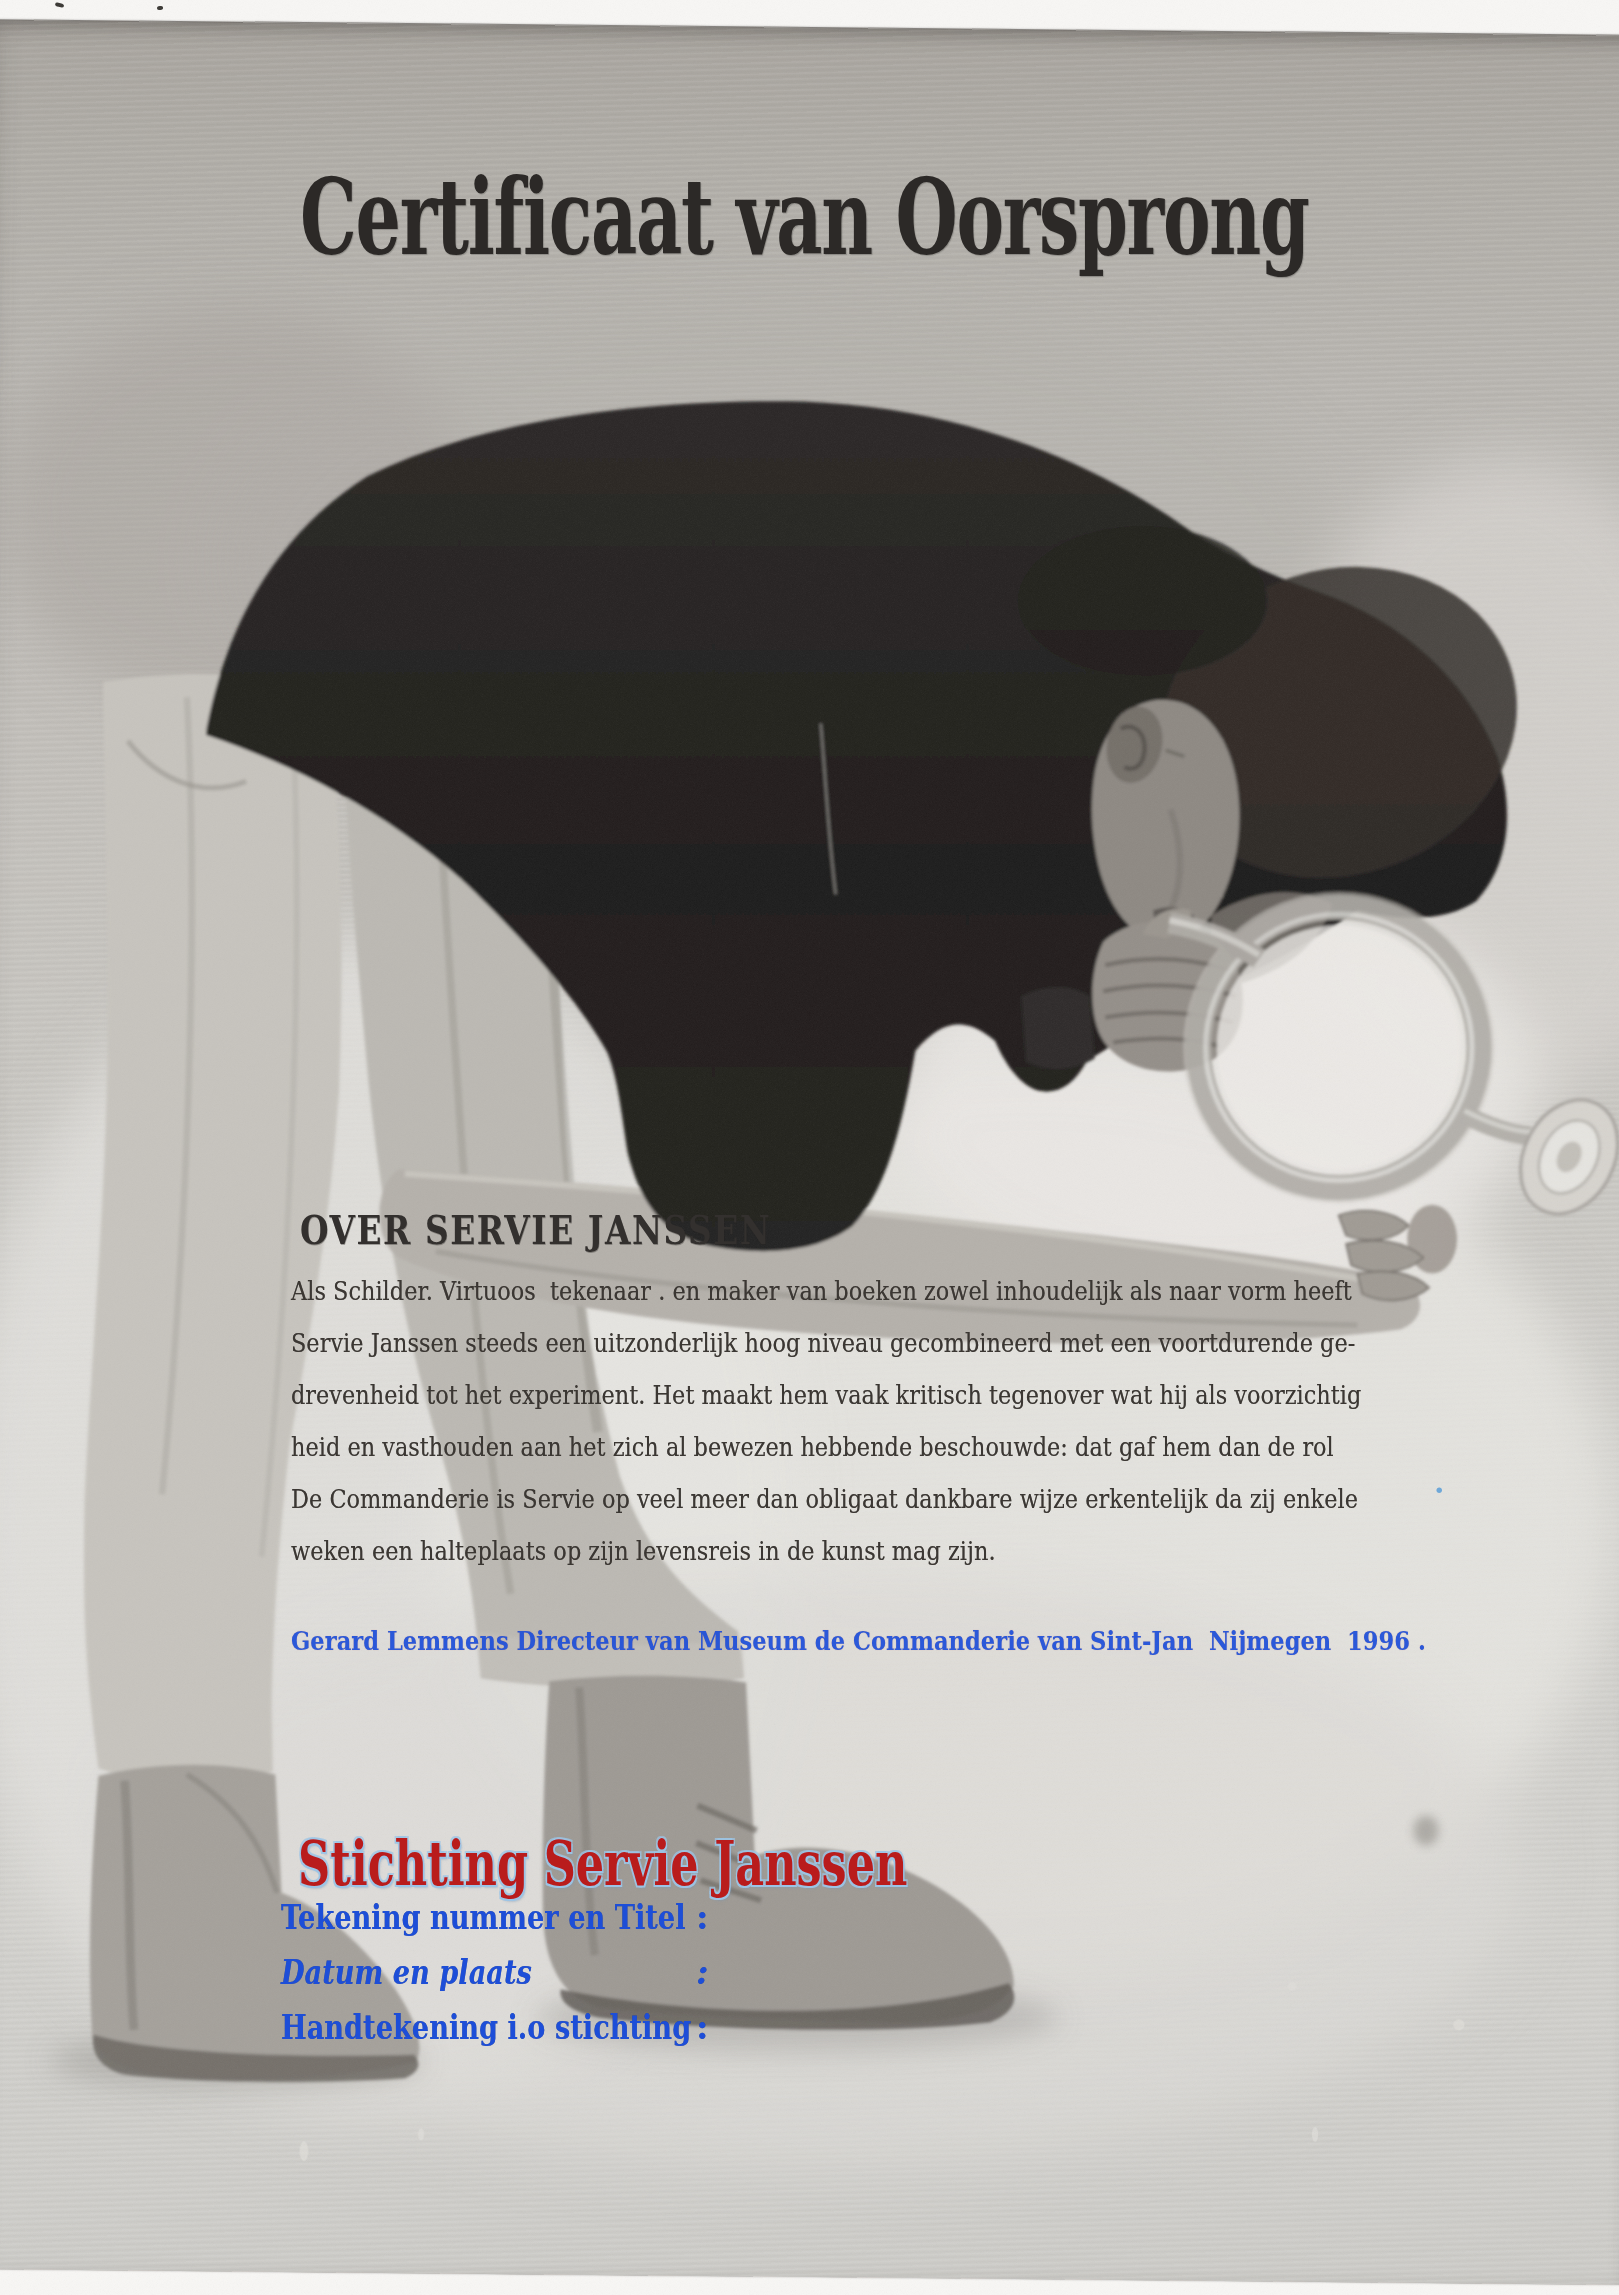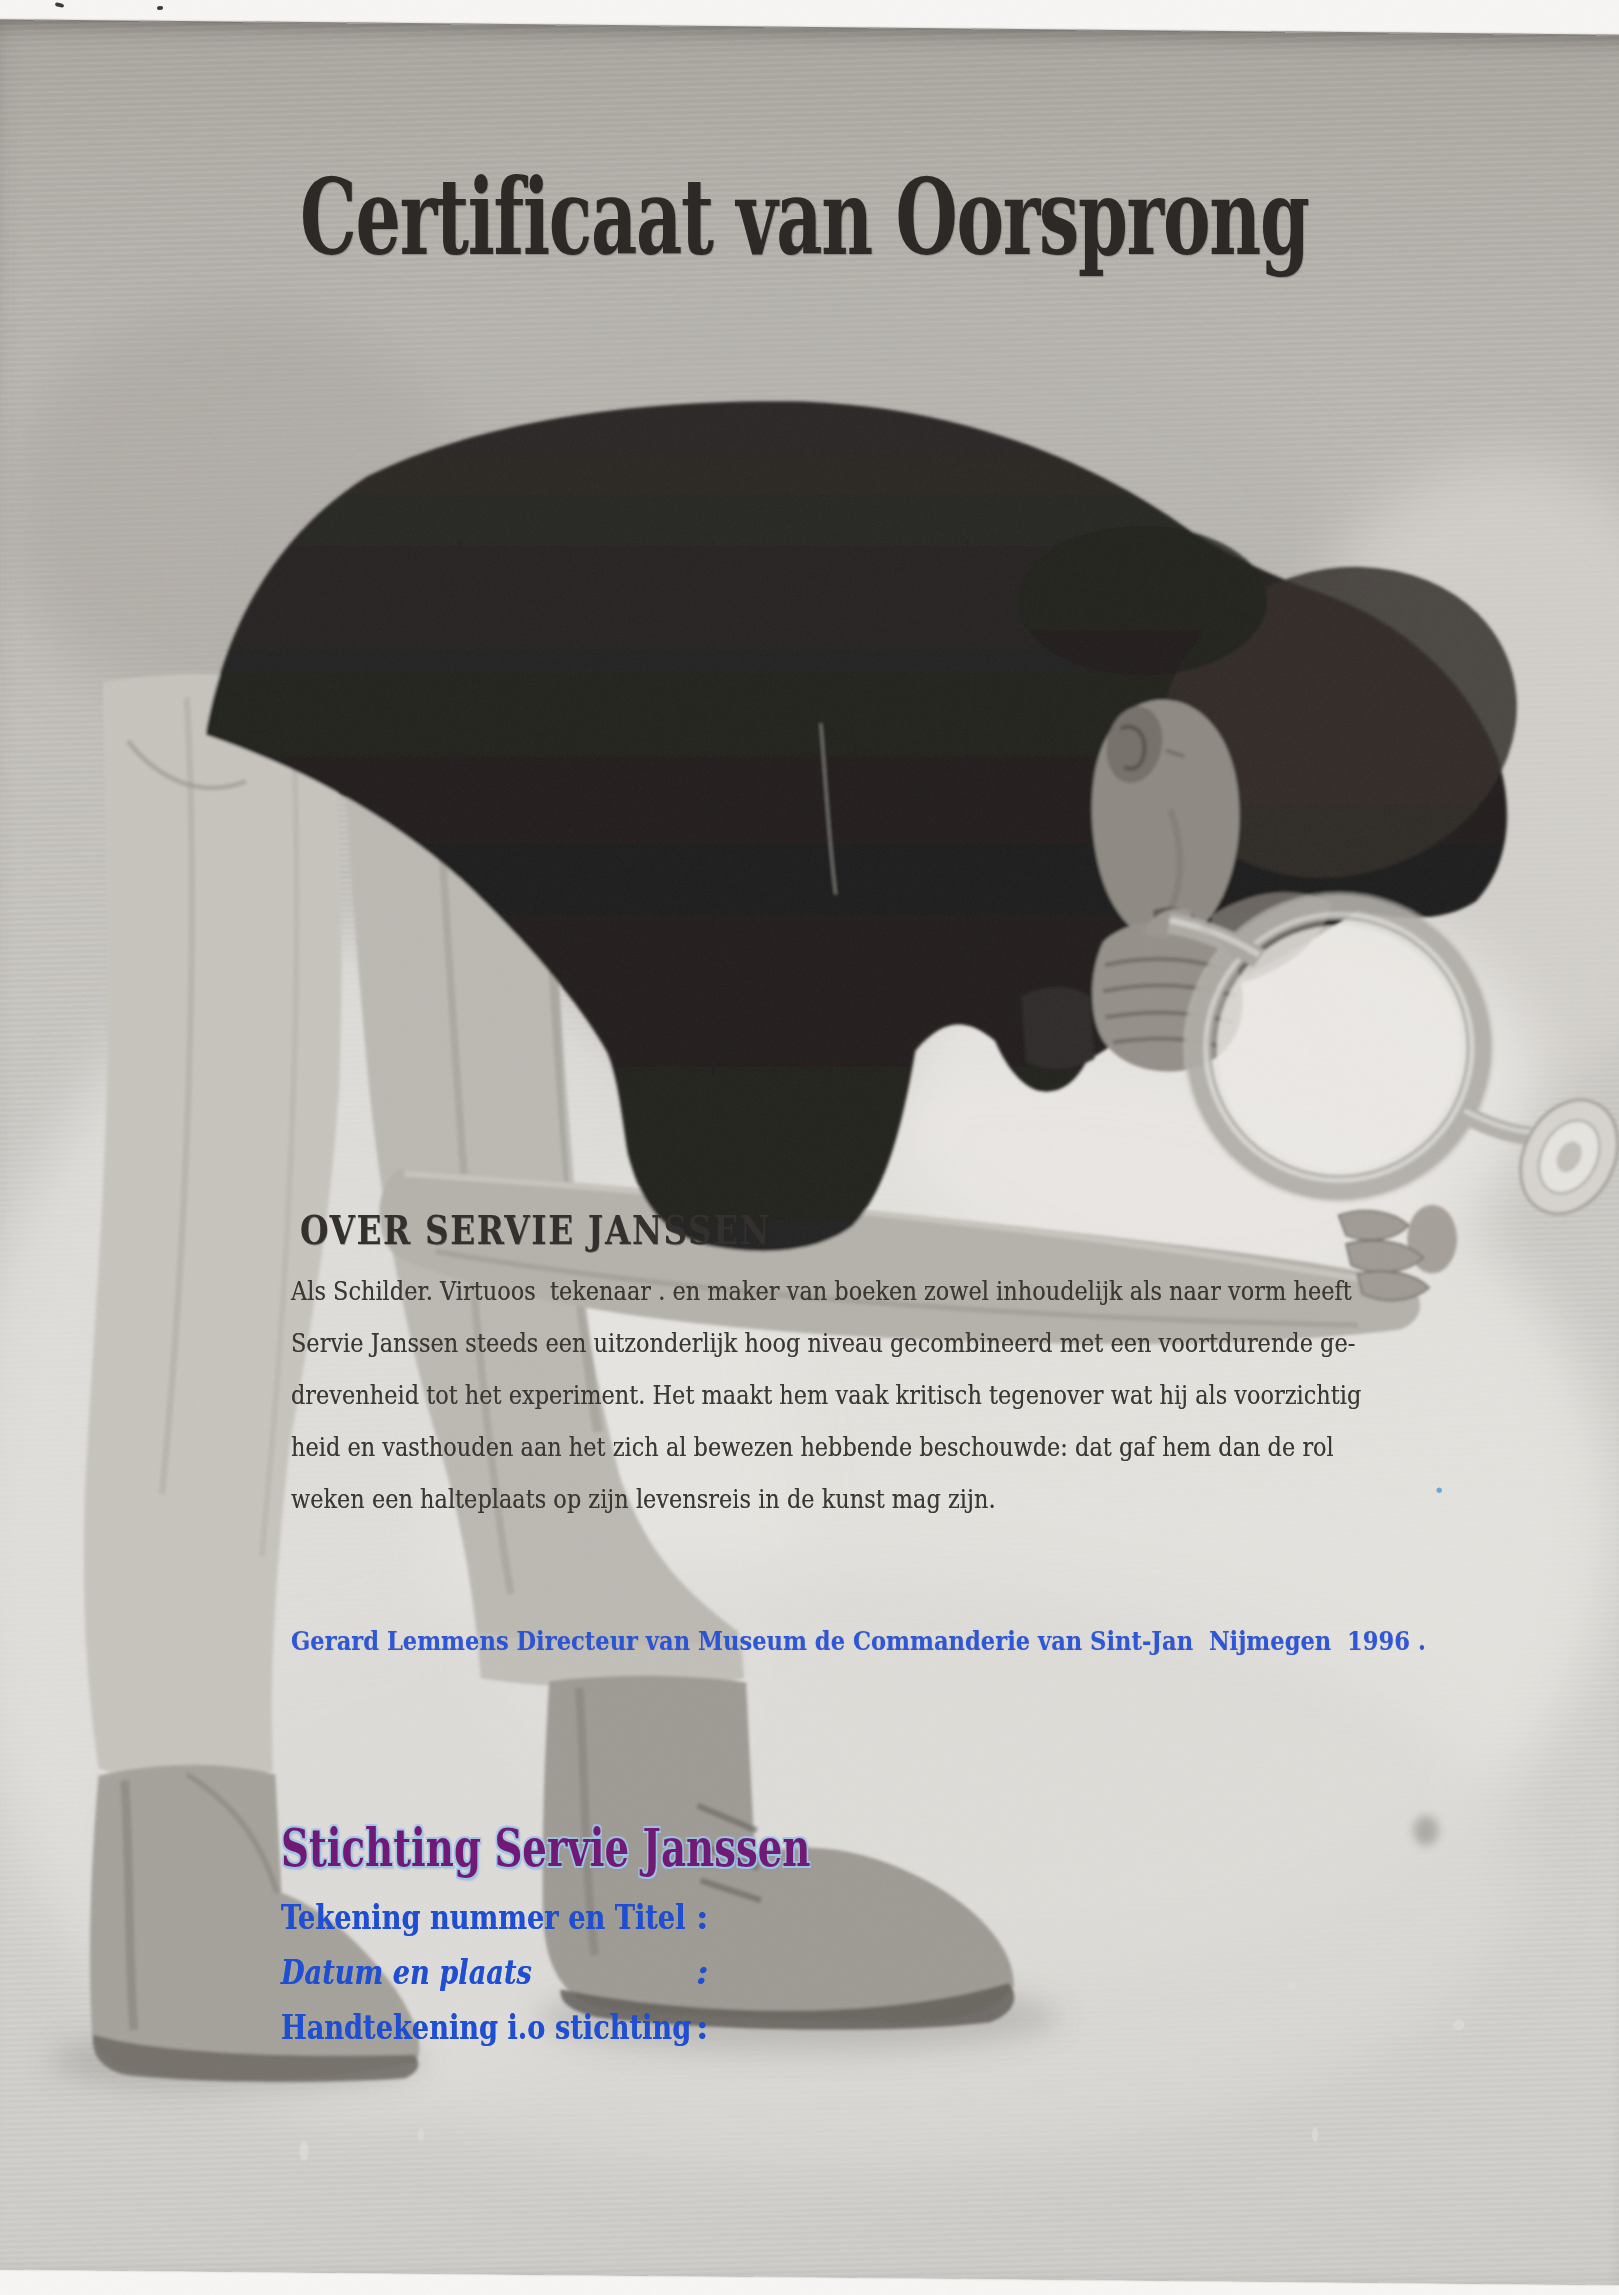--- a/index.html
+++ b/index.html
@@ -53,21 +53,21 @@
   .bluedot{position:absolute;left:1422px;top:1465px;font-size:30px;font-weight:700;
            color:#6fa8d8;}
   .credit{
     position:absolute;left:279px;top:1624px;height:35px;line-height:35px;
     font-size:26px;font-weight:700;color:#1d4ed8;opacity:.93;
     text-shadow:0 0 1.2px rgba(191,90,76,.4);
   }
   .credit .cond{transform:scaleX(.87);}
   .foundation-heading{
     position:absolute;left:269px;top:1817px;height:60px;line-height:60px;
-    font-size:53px;font-weight:700;color:#701a75;margin:0;
+    font-size:61px;font-weight:700;color:#b91c1c;margin:17px;
     text-shadow:1.9px 1.9px 0 rgba(156,196,230,.95),-1.9px -1.9px 0 rgba(156,196,230,.75),
                 1.9px -1.9px 0 rgba(156,196,230,.75),-1.9px 1.9px 0 rgba(156,196,230,.95),
                 2.5px 3.1px 2.5px rgba(120,150,180,.4);
   }
   .foundation-heading .cond{transform:scaleX(.73);}
   .form-row{position:absolute;left:269px;width:872px;height:40px;line-height:40px;
             font-size:34px;font-weight:700;color:#1d4ed8;
             text-shadow:0 0 0.6px rgba(45,42,38,.5);}
   .form-row .flabel{transform:scaleX(.8);}
   .form-row .fcolon{position:absolute;left:415px;top:0;}
@@ -255,20 +255,21 @@
 
   <section>
     <h2 class="about-heading">
       <span class="cond">OVER SERVIE JANSSEN</span>
     </h2>
     <div class="para">
       <div class="pline"><span class="cond">Als Schilder. Virtuoos  tekenaar . en maker van boeken zowel inhoudelijk als naar vorm heeft</span></div>
       <div class="pline"><span class="cond">Servie Janssen steeds een uitzonderlijk hoog niveau gecombineerd met een voortdurende ge-</span></div>
       <div class="pline"><span class="cond">drevenheid tot het experiment. Het maakt hem vaak kritisch tegenover wat hij als voorzichtig</span></div>
       <div class="pline"><span class="cond">heid en vasthouden aan het zich al bewezen hebbende beschouwde: dat gaf hem dan de rol</span></div>
+      <div class="pline"><span class="cond">De Commanderie is Servie op veel meer dan obligaat dankbare wijze erkentelijk da zij enkele</span></div>
       <div class="pline"><span class="cond">weken een halteplaats op zijn levensreis in de kunst mag zijn.</span></div>
     </div>
     <span class="bluedot">.</span>
     <div class="credit">
       <span class="cond">Gerard Lemmens Directeur van Museum de Commanderie van Sint-Jan  Nijmegen  1996 .</span>
     </div>
   </section>
 
   <section>
     <h2 class="foundation-heading">

